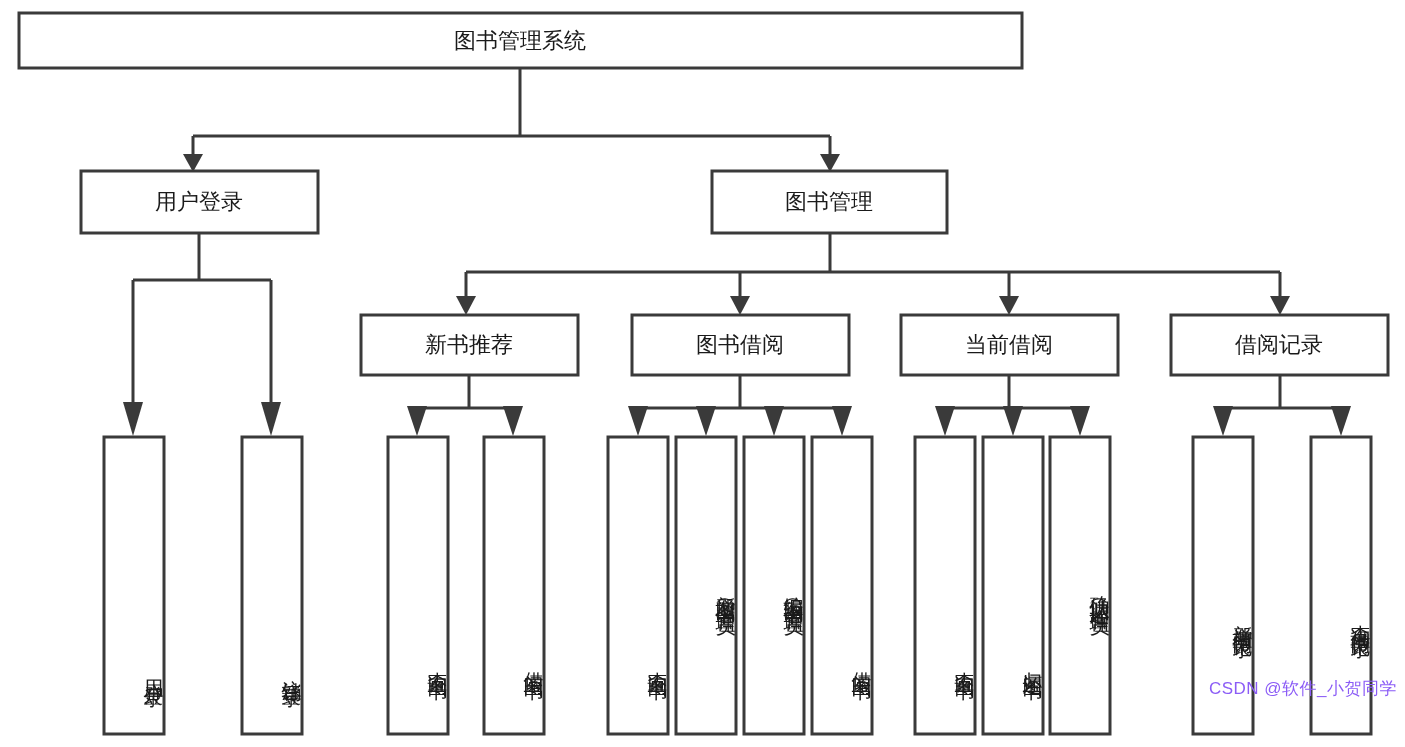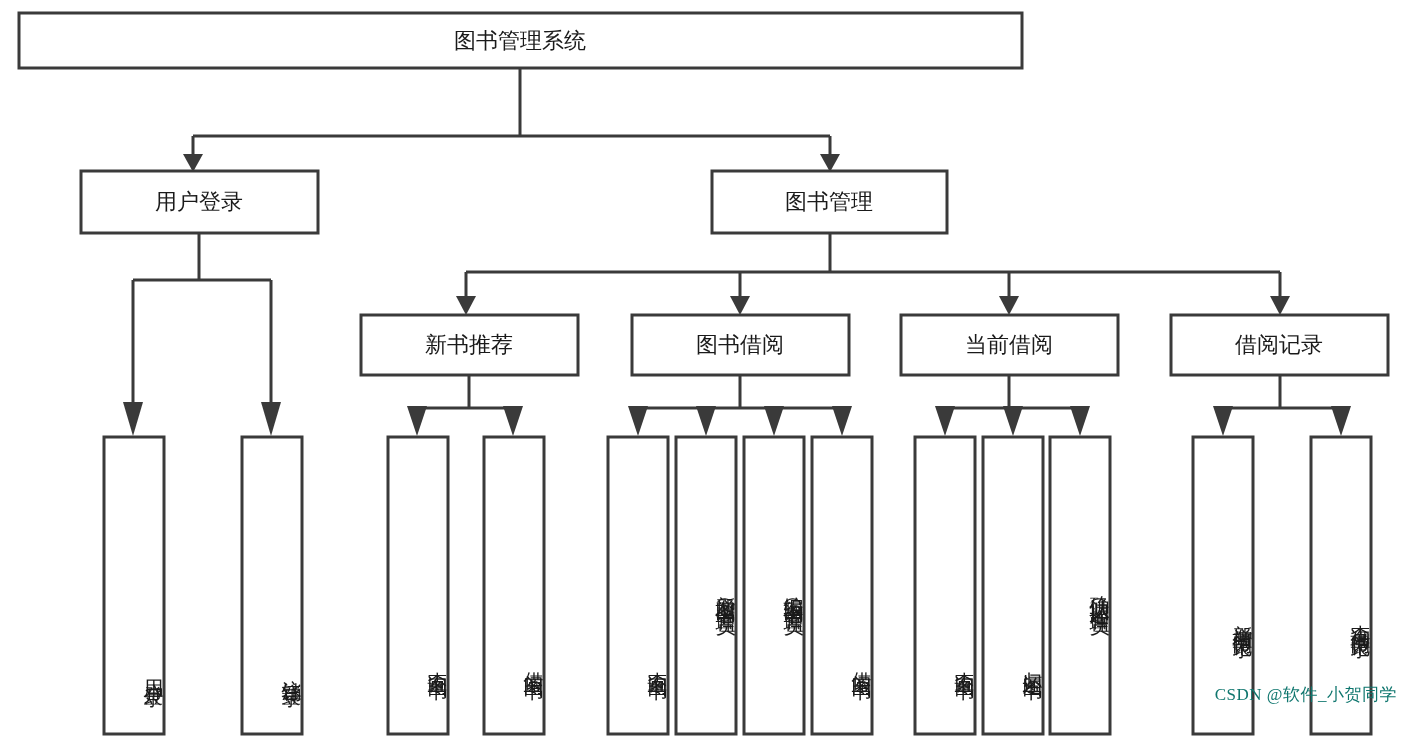--- a/index.html
+++ b/index.html
@@ -69,24 +69,24 @@
     text-align: center;
     display: flex;
     align-items: flex-start;
     justify-content: center;
     pointer-events: none;
     user-select: none;
   }
   .watermark {
     position: absolute;
     right: 8px;
-    bottom: 6px;
-    font-family: Liberation Serif, serif;
+    bottom: 12px;
+    font-family: Liberation Sans, sans-serif;
     font-size: 17px;
-    color: #0f766e;
+    color: #8b5cf6;
     letter-spacing: 0.5px;
     white-space: nowrap;
     user-select: none;
   }
 </style>
 </head>
 <body>
 
 <div id="diagram-root">
 

